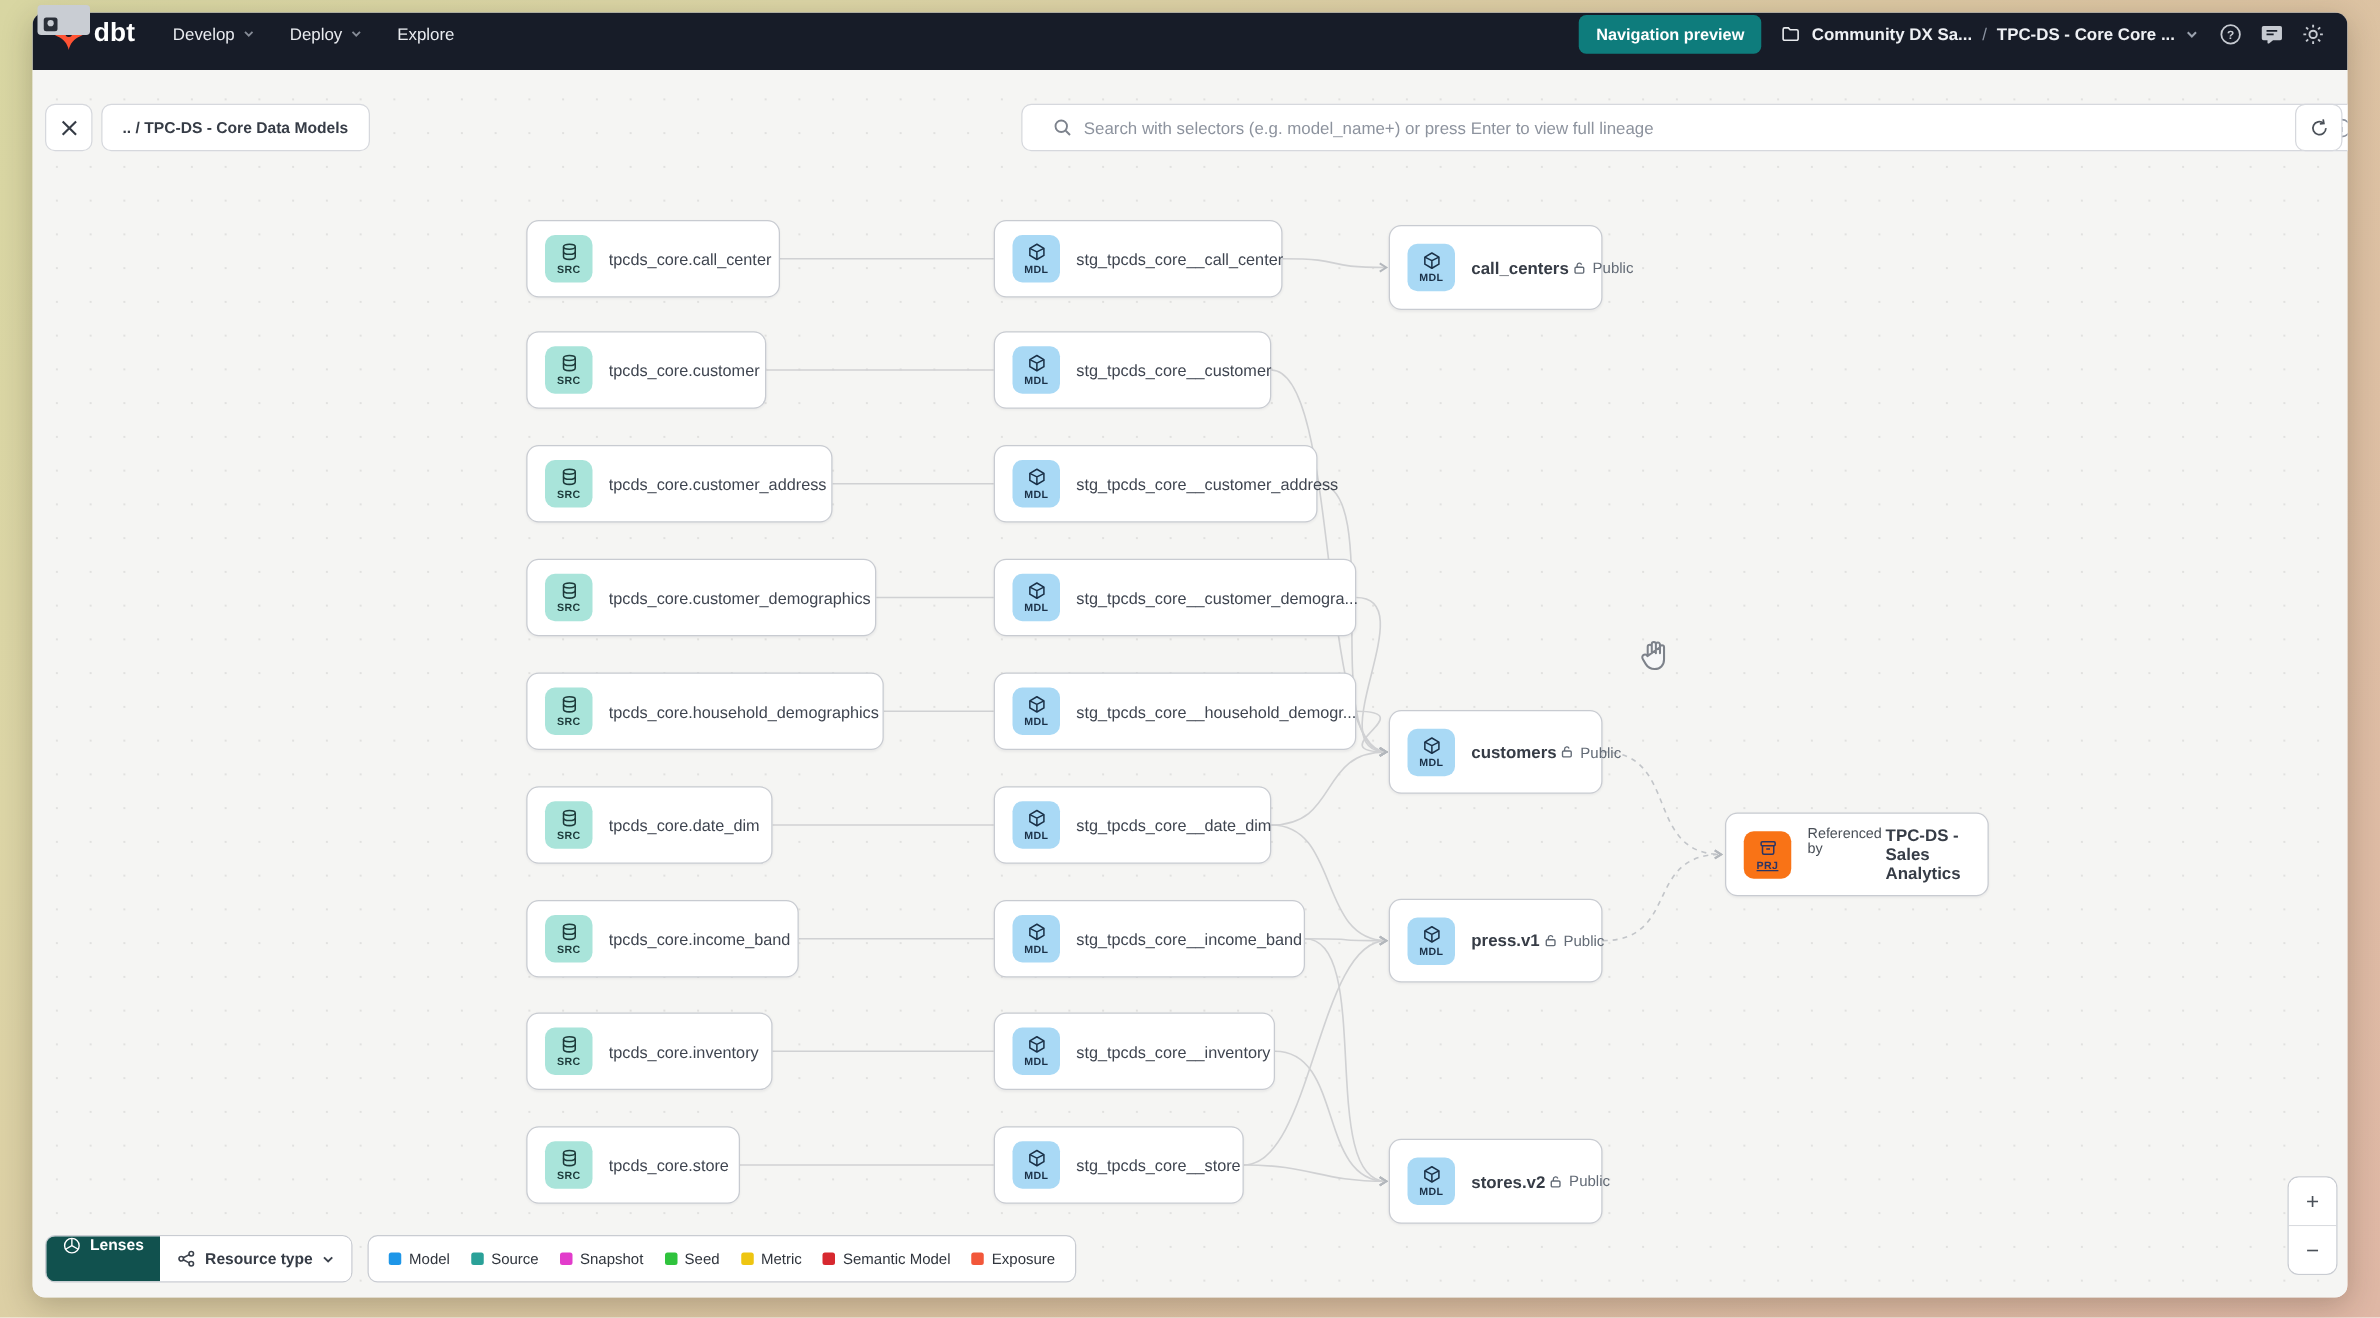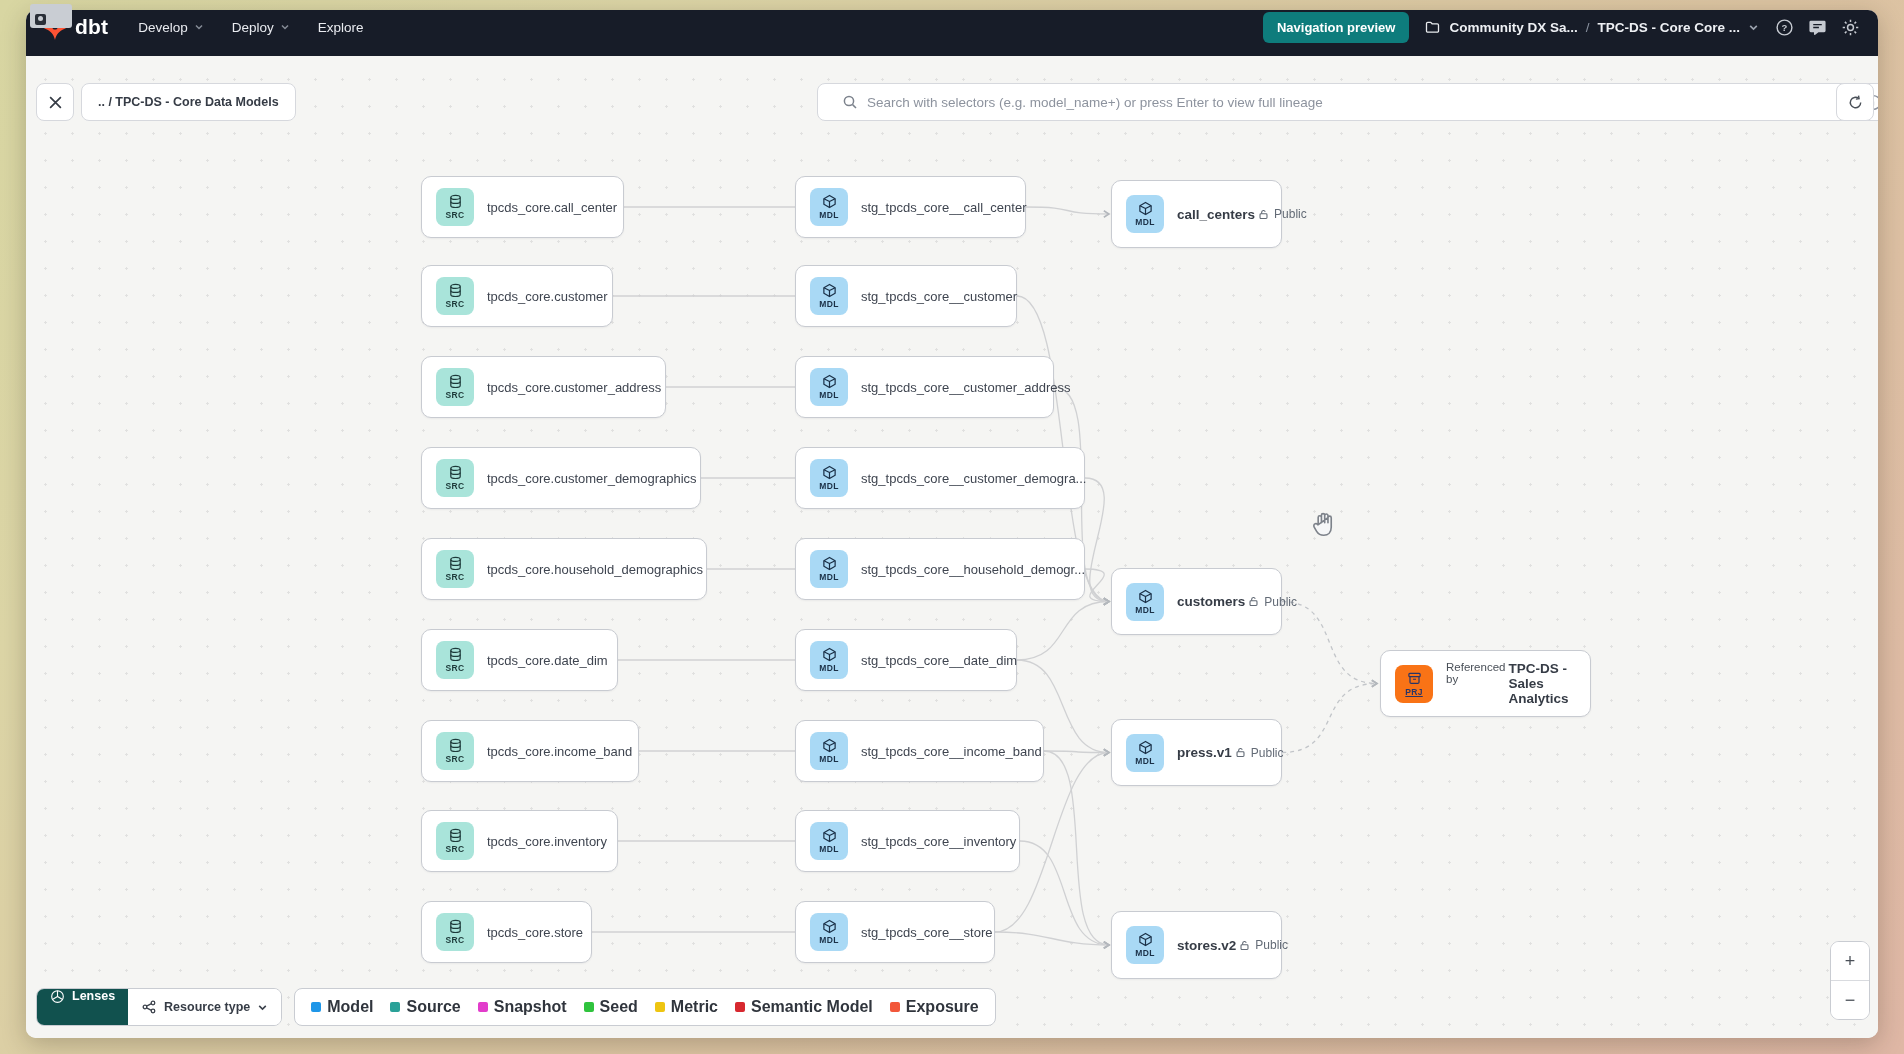--- a/index.html
+++ b/index.html
@@ -74,21 +74,21 @@
   
   .bottom-bar { position:absolute; left:10px; bottom:12px; display:flex; align-items:stretch; gap:12px; z-index:20; }
   .lens-group { display:flex; border-radius:8px; overflow:hidden; border:1px solid #c9ccd2;
     background:#fff; height:38px; }
   .lenses-btn { display:flex; gap:7px; background:#11514e; color:#fff;
     font-size:12.5px; font-weight:700; padding:0 13px; border:none; cursor:pointer; }
   .restype-btn { display:flex; align-items:center; gap:7px; background:#fff; color:#363c46;
     font-size:12.5px; font-weight:700; padding:0 13px; border:none; cursor:pointer; }
   .legend { display:flex; align-items:center; gap:17px; background:#fff; border:1px solid #c9ccd2;
     border-radius:8px; padding:0 16px; height:38px; }
-  .chip { display:flex; align-items:center; gap:6px; font-size:16px; font-weight:700; color:#30353d; }
+  .chip { display:flex; align-items:center; gap:6px; font-size:12px; font-weight:400; color:#30353d; }
   .chip i { width:10px; height:10px; border-radius:2px; display:inline-block; }
 
   
   .zoom-ctl { position:absolute; right:8px; bottom:18px; width:40px; background:#fff;
     border:1px solid #c9ccd2; border-radius:9px; overflow:hidden; display:flex; flex-direction:column; z-index:20; }
   .zoom-ctl button { height:38px; background:#fff; border:none; font-size:18px; color:#4a5058; cursor:pointer; }
   .zoom-ctl .div { height:1px; background:#d9dbdf; }
 
   .hand-cursor { position:absolute; left:1284px; top:455px; width:28px; height:28px; z-index:30; pointer-events:none; }
 </style>

